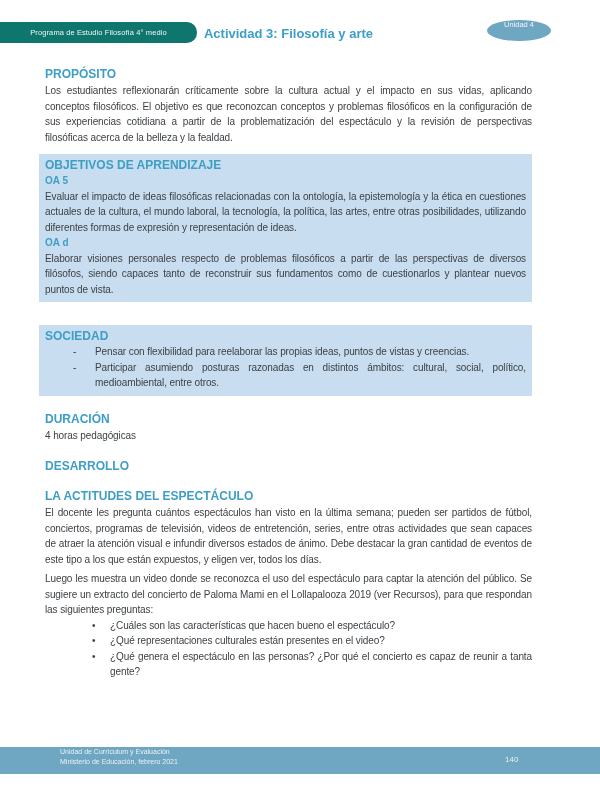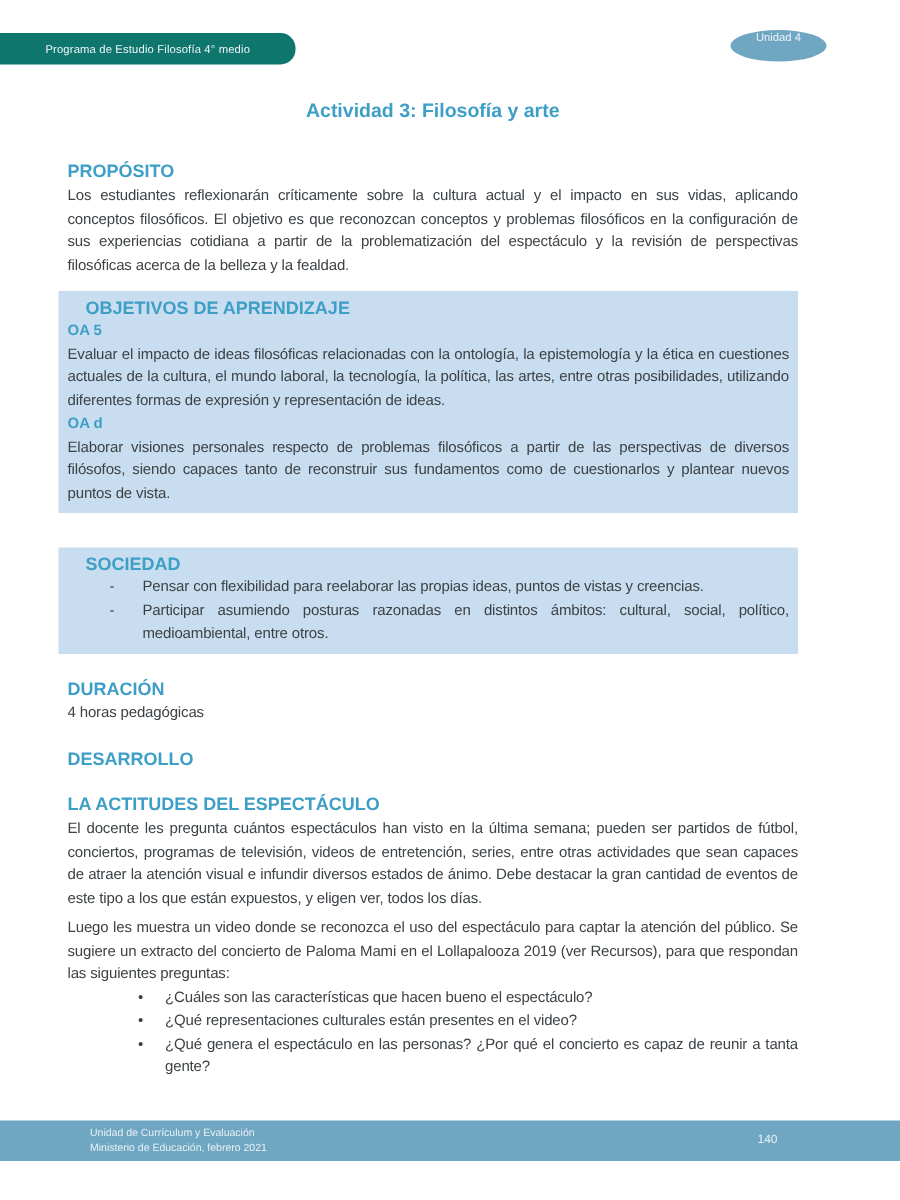--- a/index.html
+++ b/index.html
@@ -15,52 +15,52 @@
     display:flex;align-items:center;justify-content:center;
     color:#f0f6fa;font-size:7.5px;letter-spacing:.1px;
   }
   .unit-oval{
     position:absolute;top:20px;left:487px;width:64px;height:21px;
     background:#6fa6c1;border-radius:50%;
     display:flex;align-items:flex-start;justify-content:center;
     color:#f0f6fa;font-size:7.5px;
   }
   
-  .content{padding:66px 68px 0 45px;}
+  .content{padding:26px 68px 0 45px;}
   .doc-title{
     text-align:center;color:#3d9ec6;font-size:13px;font-weight:600;
     margin:0 0 26px 0;
   }
   .sec-heading{
     color:#3d9ec6;font-size:12px;font-weight:700;
     margin:0 0 2px 0;line-height:14px;
   }
   .body-text{
     font-size:10px;line-height:15.5px;letter-spacing:-0.1px;
     text-align:justify;margin:0;
   }
   .blue-box{
     background:#c8ddef;
     margin:9px 0 0 -6px;padding:4px 6px 5px 6px;
   }
-  .blue-box .sec-heading{margin-bottom:0;line-height:15px;margin-left:12px;}
+  .blue-box .sec-heading{margin-bottom:0;line-height:15px;}
   .oa-code{color:#3d9ec6;font-size:10px;font-weight:600;line-height:15.5px;}
   .dash-item{display:flex;margin:0;}
   .dash-marker{width:22px;padding-left:28px;flex:none;font-size:10px;line-height:15.5px;}
   .dash-text{flex:1;}
   .dot-item{display:flex;margin:0;}
   .dot-marker{width:18px;padding-left:47px;flex:none;font-size:10px;line-height:15.5px;}
   .dot-text{flex:1;}
   .gap-14{height:14px;}
   .gap-16{height:16px;}
   .gap-4{height:4px;}
   
   .footer-bar{
     position:absolute;left:0;top:747px;width:600px;height:27px;
-    background:#6fa6c1;display:flex;align-items:center;
+    background:#6fa6c1;display:flex;align-items:flex-start;
   }
   .footer-left{
     padding-left:60px;color:#e8f1f7;font-size:7px;line-height:9.5px;
   }
   .footer-page{
     position:absolute;left:505px;top:8px;color:#e8f1f7;font-size:8px;
   }
 </style>
 </head>
 <body>

